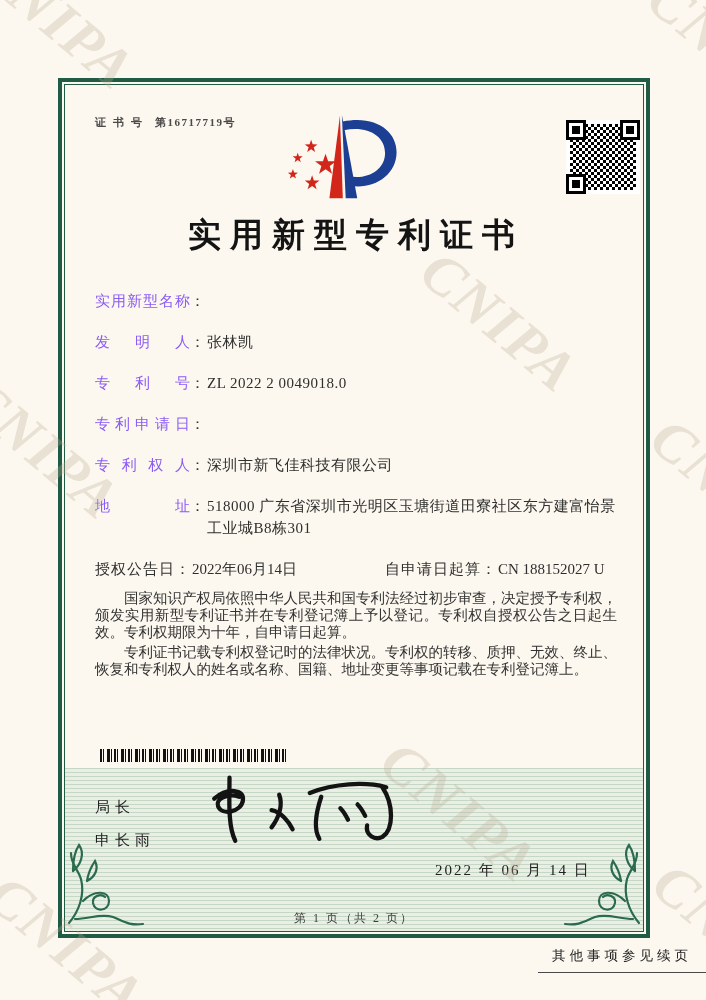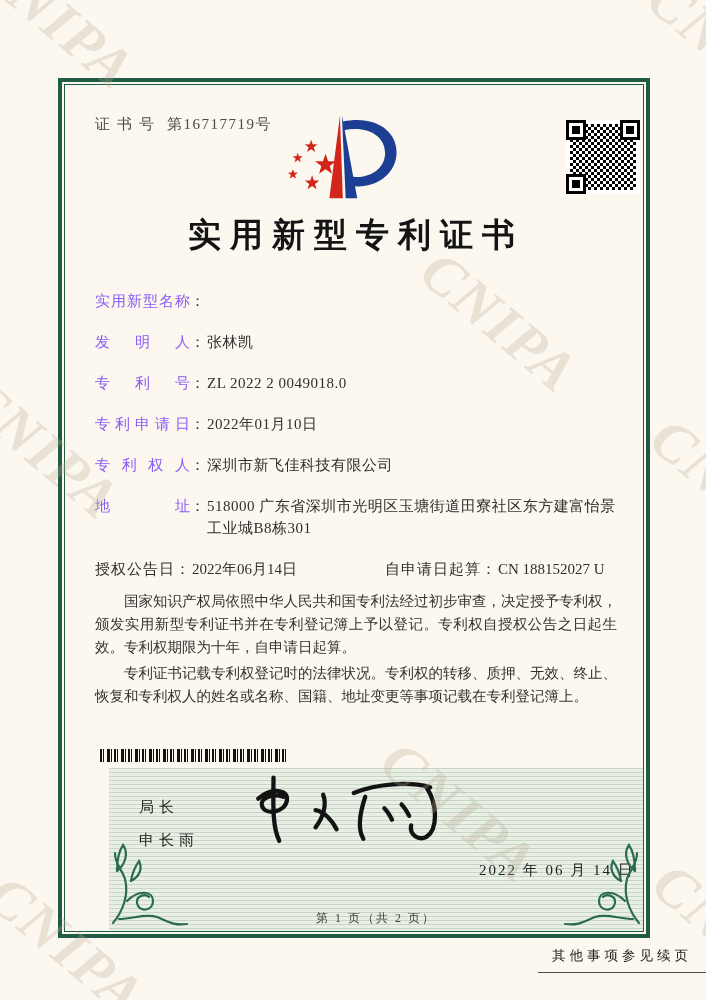--- a/index.html
+++ b/index.html
@@ -11,21 +11,21 @@
       font-style:italic;font-weight:bold;font-size:58px;letter-spacing:2px;
       color:rgba(186,172,148,0.30);transform:rotate(40deg);white-space:nowrap;}
 
   
   .frame{position:absolute;left:58px;top:78px;width:592px;height:860px;
          border:4px solid #1f5b45;box-sizing:border-box;z-index:1;}
   .frame-inner{position:absolute;inset:2px;border:1px solid #1f5b45;}
   .content{position:absolute;inset:0;}
 
   
-  .cert-no{position:absolute;left:30px;top:30px;font-size:15px;color:#4a4a4a;}
+  .cert-no{position:absolute;left:30px;top:30px;font-size:11px;color:#4a4a4a;font-weight:bold;}
   .cert-no .pfx{letter-spacing:7px;margin-right:6px;}
   .cert-no .num{letter-spacing:1.5px;}
 
   .logo{position:absolute;left:218px;top:25px;width:135px;height:96px;}
 
   .qr{position:absolute;left:501px;top:35px;width:74px;height:74px;background:#fff;}
   .qr-pattern{position:absolute;inset:4px;
       background-image:repeating-linear-gradient(90deg,#000 0 3px,#fff 3px 6px),
                        repeating-linear-gradient(0deg,#000 0 3px,#fff 3px 6px);
       background-blend-mode:difference;}
@@ -42,31 +42,31 @@
   .flabel{width:95px;text-align:justify;text-align-last:justify;flex:none;color:#8b5cf6;}
   .fcolon{width:17px;flex:none;}
   .fvalue{flex:1;max-width:445px;letter-spacing:0.5px;}
   .grow{display:flex;font-size:15px;line-height:22px;}
   .ggroup{display:flex;}
   .ggroup.first{width:290px;flex:none;}
   .glabel{letter-spacing:1px;flex:none;}
 
   
   .paras{position:absolute;left:30px;right:26px;top:505px;}
-  .paras p{margin:0 0 3px 0;font-size:14.5px;line-height:23px;text-indent:2em;
+  .paras p{margin:0 0 3px 0;font-size:14.5px;line-height:17px;text-indent:2em;
            text-align:justify;color:#333;}
 
   .barcode{position:absolute;left:35px;top:664px;width:186px;height:13px;
       background:repeating-linear-gradient(90deg,
         #111 0 2px,transparent 2px 3px,#111 3px 4px,transparent 4px 7px,
         #111 7px 10px,transparent 10px 11px,#111 11px 12px,transparent 12px 14px);}
 
   
   .band{position:absolute;left:0;right:0;top:683px;bottom:0;background:#e9efe4;
-      overflow:hidden;margin-left:44px;}
+      overflow:hidden;}
   .band::before{content:"";position:absolute;inset:0;
       background:repeating-linear-gradient(180deg,rgba(110,150,118,0.28) 0 1px,transparent 1px 4px);}
   .sig-title{position:absolute;left:30px;top:30px;font-size:15px;letter-spacing:5px;color:#1c1c1c;}
   .sig-name{position:absolute;left:30px;top:63px;font-size:15px;letter-spacing:5px;color:#1c1c1c;}
   .sig-script{position:absolute;left:125px;top:2px;width:230px;height:86px;}
   .band-date{position:absolute;left:370px;top:93px;font-size:15px;letter-spacing:2px;color:#222;}
   .page-ind{position:absolute;left:0;right:0;top:142px;text-align:center;
             font-size:12px;letter-spacing:2px;color:#3c3c3c;}
   .flourish{position:absolute;bottom:2px;width:80px;height:92px;}
   .flourish.left{left:0;}
@@ -133,21 +133,20 @@
               <span class="fvalue">张林凯</span>
           </div>
           <div class="frow">
             <span class="flabel">专利号</span>
               <span class="fcolon">：</span>
               <span class="fvalue">ZL 2022 2 0049018.0</span>
           </div>
           <div class="frow">
             <span class="flabel">专利申请日</span>
               <span class="fcolon">：</span>
-              <span class="fvalue">2022年01月10日</span>
           </div>
           <div class="frow">
             <span class="flabel">专利权人</span>
               <span class="fcolon">：</span>
               <span class="fvalue">深圳市新飞佳科技有限公司</span>
           </div>
           <div class="frow">
             <span class="flabel">地址</span>
               <span class="fcolon">：</span>
               <span class="fvalue">518000 广东省深圳市光明区玉塘街道田寮社区东方建富怡景工业城B8栋301</span>

